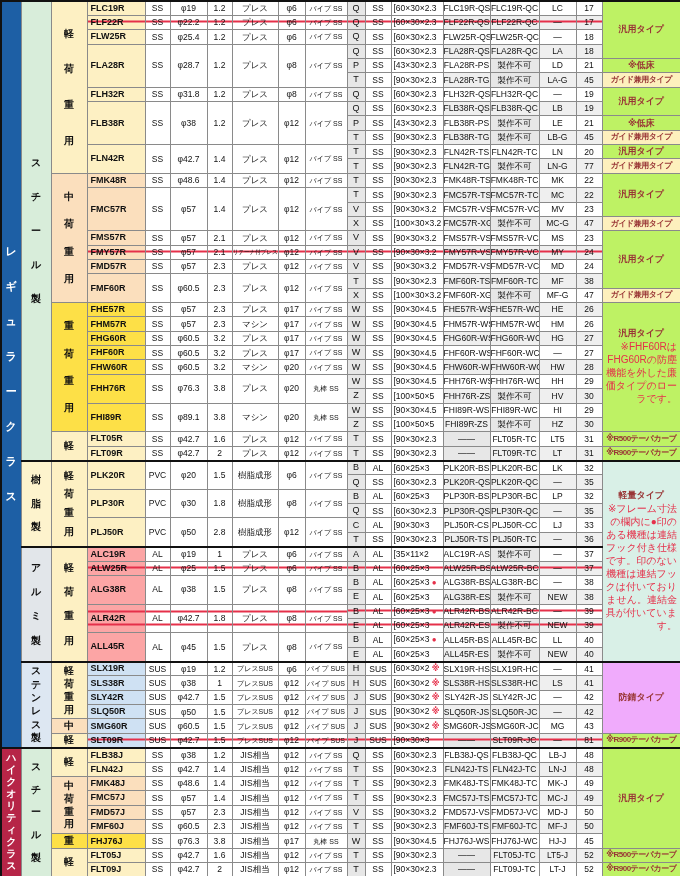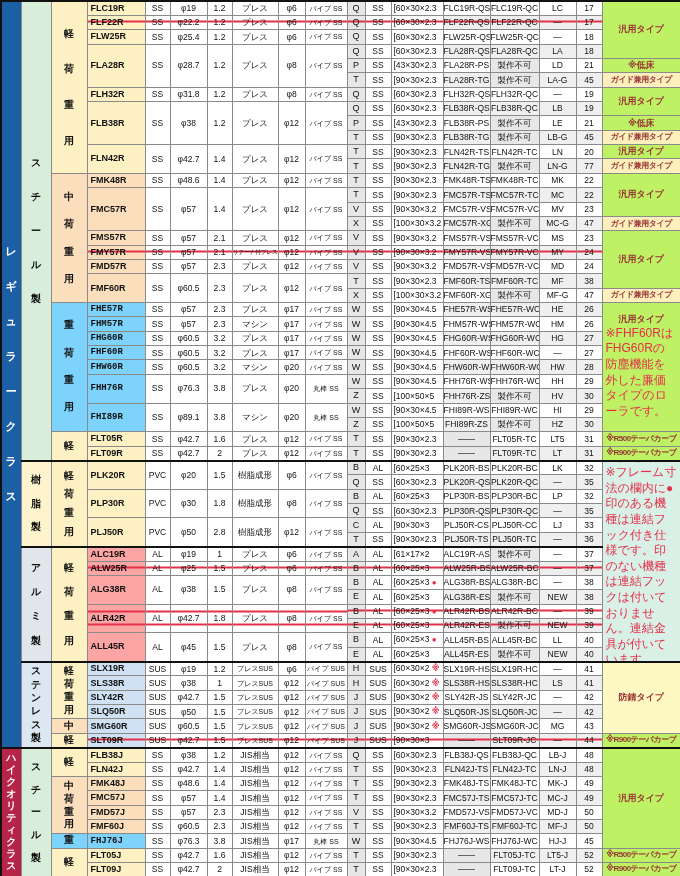--- a/index.html
+++ b/index.html
@@ -17,46 +17,46 @@
   
   .mat-label{font-weight:bold;font-size:10px;}
   .mbg-green{background:#d8edda;}
   .mbg-cream{background:#fdf3cd;}
   .mbg-gray{background:#e2e6ea;}
   .mbg-blue{background:#dde7f2;}
   
   .load-label{font-weight:bold;font-size:10px;}
   .tone-light{background:#fdf0c3;}
   .tone-mid{background:#fbdfbd;}
-  .tone-heavy{background:#7dd3fc;font-family:Liberation Mono, monospace;}
+  .tone-heavy{background:#fde047;}
   .tone-alumi{background:#fca5a5;}
   .tone-sus{background:#cfe1f3;}
   
   .vlabel{display:flex;flex-direction:column;align-items:center;justify-content:center;width:100%;}
   .vlabel.even{justify-content:space-evenly;}
   .vlabel span{display:block;line-height:1;}
   
   .model{font-weight:bold;font-size:9px;text-align:left;padding-left:3px;}
   .framec{text-align:left;padding-left:2px;}
   .wcode{background:#e7e7e7;font-size:9px;}
   .gray{background:#e7e7e7;margin-top:37px;}
   .alt{background:#efefef;}
   .sm{font-size:7px;}
   .tiny{font-size:6px;letter-spacing:-0.5px;}
   .mark-dot{color:#e5304a;font-size:8px;}
   .mark-ast{color:#e5304a;font-size:8px;font-weight:bold;}
   
   .r-pink{background:#bef264;}
   .r-yellow{background:#fdf0bd;}
   .r-mint{background:#d9f0e7;}
-  .r-blue{background:#fef9c3;}
+  .r-blue{background:#f0abfc;}
   .rwrap{display:flex;flex-direction:column;align-items:center;justify-content:center;width:100%;}
   .rlabel{font-weight:bold;font-size:9px;color:#993636;}
   .rlabel.long{font-size:8px;letter-spacing:-0.5px;}
-  .rnote{white-space:normal;text-align:left;font-size:12px;line-height:1.3;color:#e5304a;padding:2px 3px 0 3px;}
+  .rnote{white-space:normal;text-align:right;font-size:10px;line-height:1.3;color:#e5304a;padding:2px 3px 0 3px;}
   
   .sline{background-image:linear-gradient(to bottom,transparent calc(50% - 1px),#e5304a calc(50% - 1px),#e5304a calc(50% + 1px),transparent calc(50% + 1px));}
   .sline2{background-image:linear-gradient(to bottom,transparent calc(25% - 1px),#e5304a calc(25% - 1px),#e5304a calc(25% + 1px),transparent calc(25% + 1px),transparent calc(75% - 1px),#e5304a calc(75% - 1px),#e5304a calc(75% + 1px),transparent calc(75% + 1px));margin-left:30px;}
 </style>
 </head>
 <body>
 
 <div id="page">
   <table>
     <colgroup>
@@ -763,21 +763,21 @@
           </td>
           <td class="model tone-alumi" rowspan="1">ALC19R</td>
           <td rowspan="1">AL</td>
           <td rowspan="1">φ19</td>
           <td rowspan="1">1</td>
           <td rowspan="1">プレス</td>
           <td rowspan="1">φ6</td>
           <td class="sm" rowspan="1">パイプ SS</td>
           <td class="wcode">A</td>
           <td>AL</td>
-          <td class="framec">[61×17×2</td>
+          <td class="framec">[35×11×2</td>
           <td>ALC19R-AS</td>
           <td class="gray">製作不可</td>
           <td>—</td>
           <td>37</td>
         </tr>
         <tr class="g0">
           <td class="model tone-alumi sline" rowspan="1">ALW25R</td>
           <td class="sline" rowspan="1">AL</td>
           <td class="sline" rowspan="1">φ25</td>
           <td class="sline" rowspan="1">1.5</td>
@@ -987,21 +987,21 @@
           <td class="sline" rowspan="1">1.5</td>
           <td class="sm sline" rowspan="1">プレスSUS</td>
           <td class="sline" rowspan="1">φ12</td>
           <td class="sm sline" rowspan="1">パイプ SUS</td>
           <td class="wcode sline">J</td>
           <td class="sline">SUS</td>
           <td class="framec sline">[90×30×3</td>
           <td class="gray sline">——</td>
           <td class="alt sline">SLT09R-JC</td>
           <td class="alt sline">—</td>
-          <td class="alt sline">44</td>
+          <td class="alt sline">81</td>
           <td class="r-pink" rowspan="1">
             <div class="rwrap" style="height: 11.3607px;">
               <div class="rlabel long">※R900テーパカーブ</div>
             </div>
           </td>
         </tr>
         <tr class="s0">
           <td class="cls cls-hq" rowspan="9">
             <div class="vlabel" style="height: 126.246px; gap: 2px;">
               <span style="font-size: 10px;">ハ</span>

